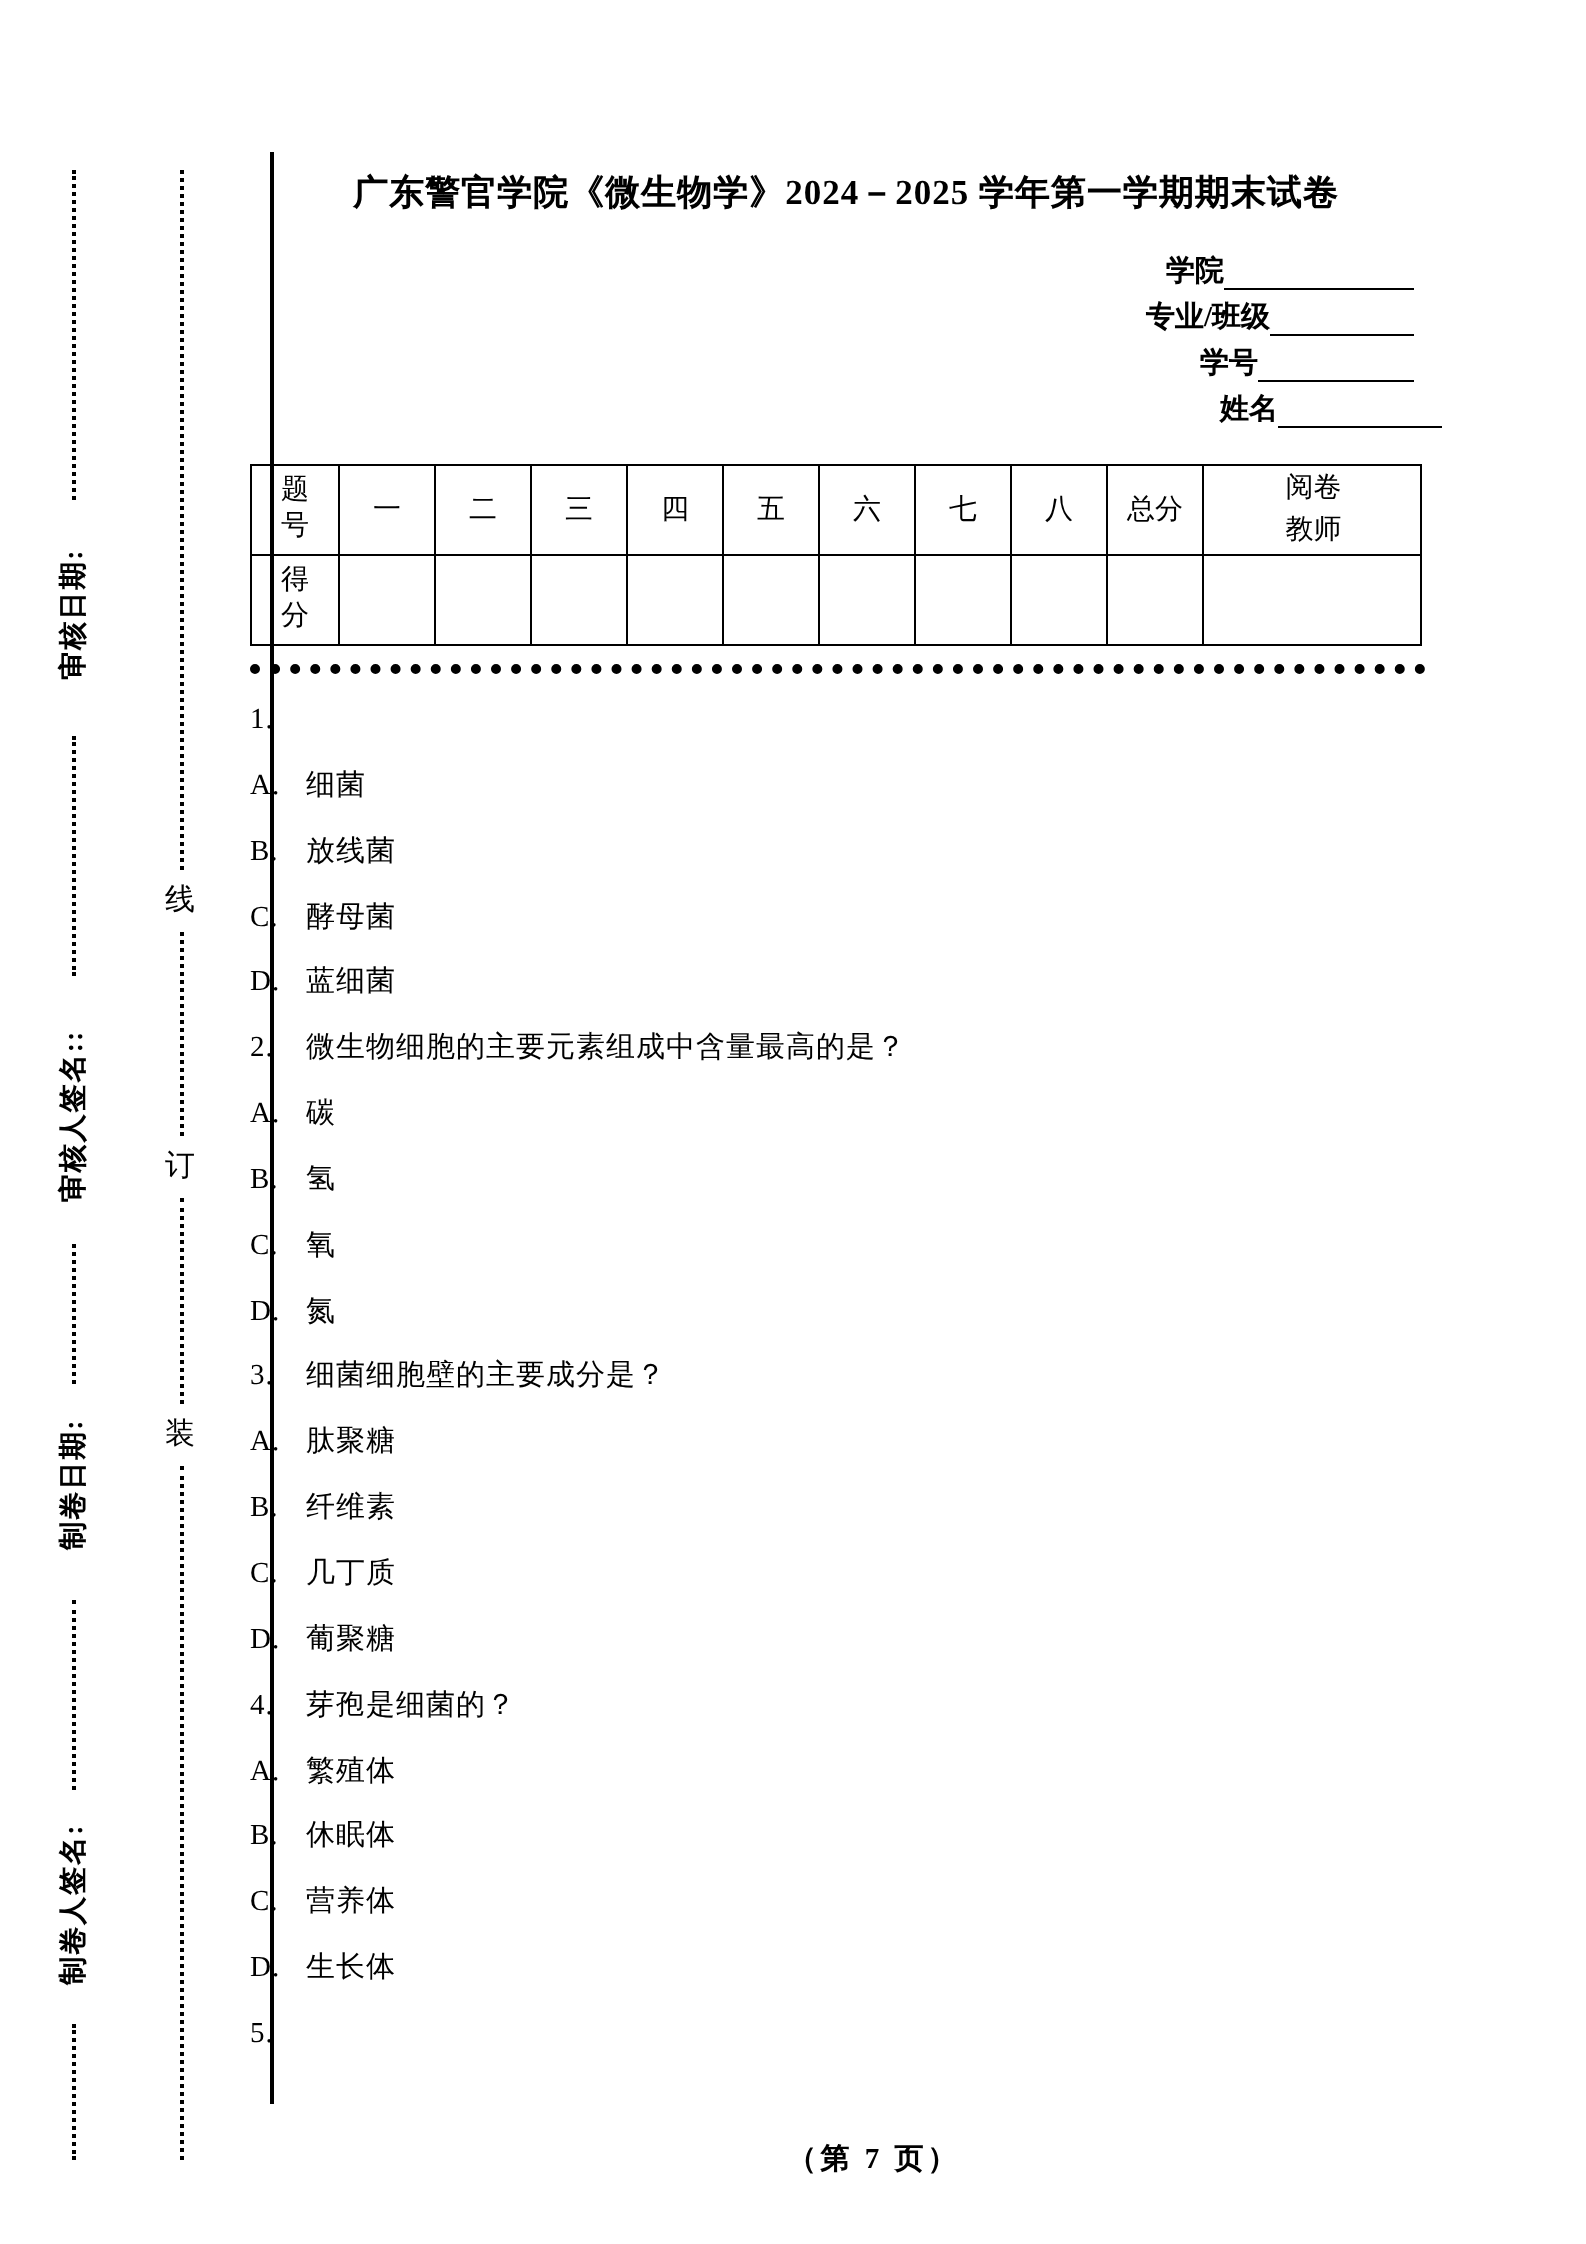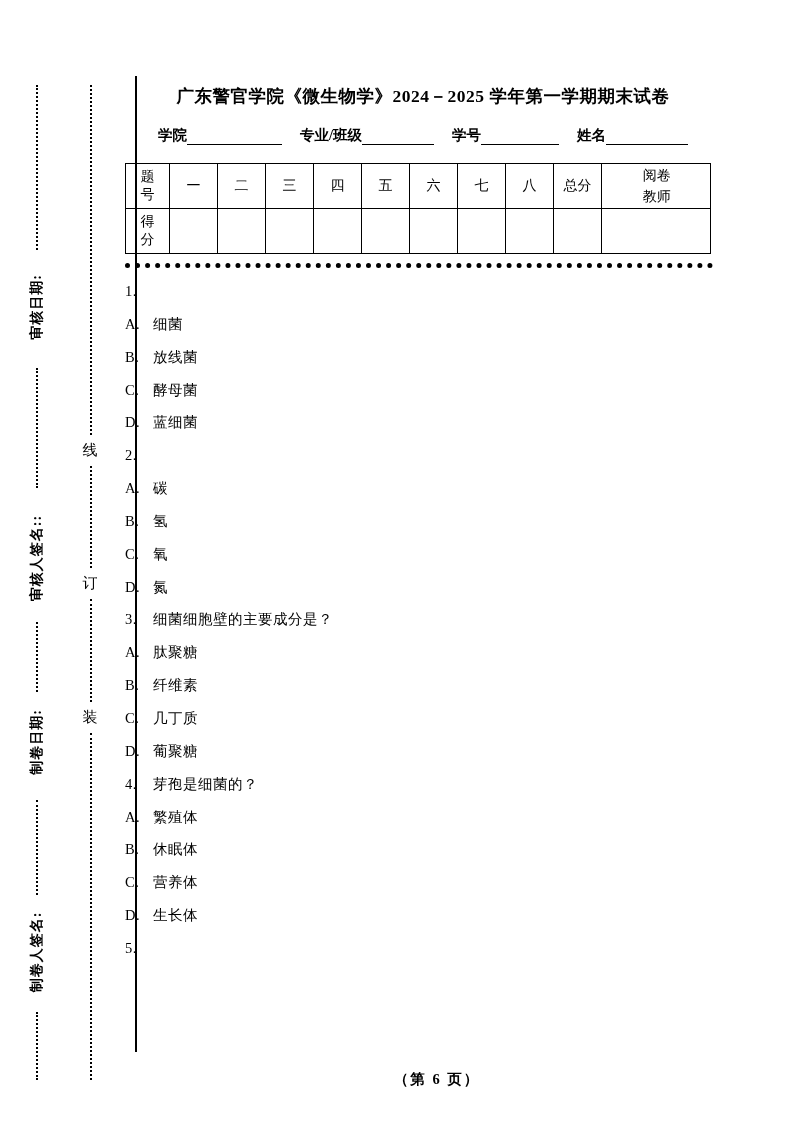--- a/index.html
+++ b/index.html
@@ -23,21 +23,21 @@
   }
 
   
   .content-border { position:absolute; left:135px; top:76px; height:976px; width:0; border-left:2px solid #000; }
   .content { position:absolute; left:125px; top:78px; width:596px; }
 
   .title { text-align:center; font-size:17.5px; font-weight:bold; margin-top:6px; letter-spacing:0.5px; }
 
   .student-line {
     display:flex; justify-content:center; align-items:flex-end;
-    margin-top:18px; font-size:14.5px; font-weight:bold; gap:4px;
+    margin-top:18px; font-size:14.5px; font-weight:bold; gap:4px;flex-direction:column;
   }
   .student-line .field { display:flex; align-items:flex-end; }
   .blank { display:inline-block; border-bottom:1.5px solid #000; height:17px; }
   .blank.b1 { width:95px; margin-right:14px; }
   .blank.b2 { width:72px; margin-right:14px; }
   .blank.b3 { width:78px; margin-right:14px; }
   .blank.b4 { width:82px; }
 
   .score-table {
     border-collapse:collapse; table-layout:fixed;
@@ -178,20 +178,21 @@
         </div>
         <div class="line">
           <span class="marker">D.</span>
           <span>蓝细菌</span>
         </div>
       </div>
 
       <div>
         <div class="line">
           <span class="marker">2.</span>
+          <span>微生物细胞的主要元素组成中含量最高的是？</span>
         </div>
         <div class="line">
           <span class="marker">A.</span>
           <span>碳</span>
         </div>
         <div class="line">
           <span class="marker">B.</span>
           <span>氢</span>
         </div>
         <div class="line">
@@ -252,15 +253,15 @@
 
       <div>
         <div class="line">
           <span class="marker">5.</span>
         </div>
       </div>
 
     </div>
   </div>
 
-  <div class="footer">（第 6 页）</div>
+  <div class="footer">（第 7 页）</div>
 
 </div>
 
 </body></html>

